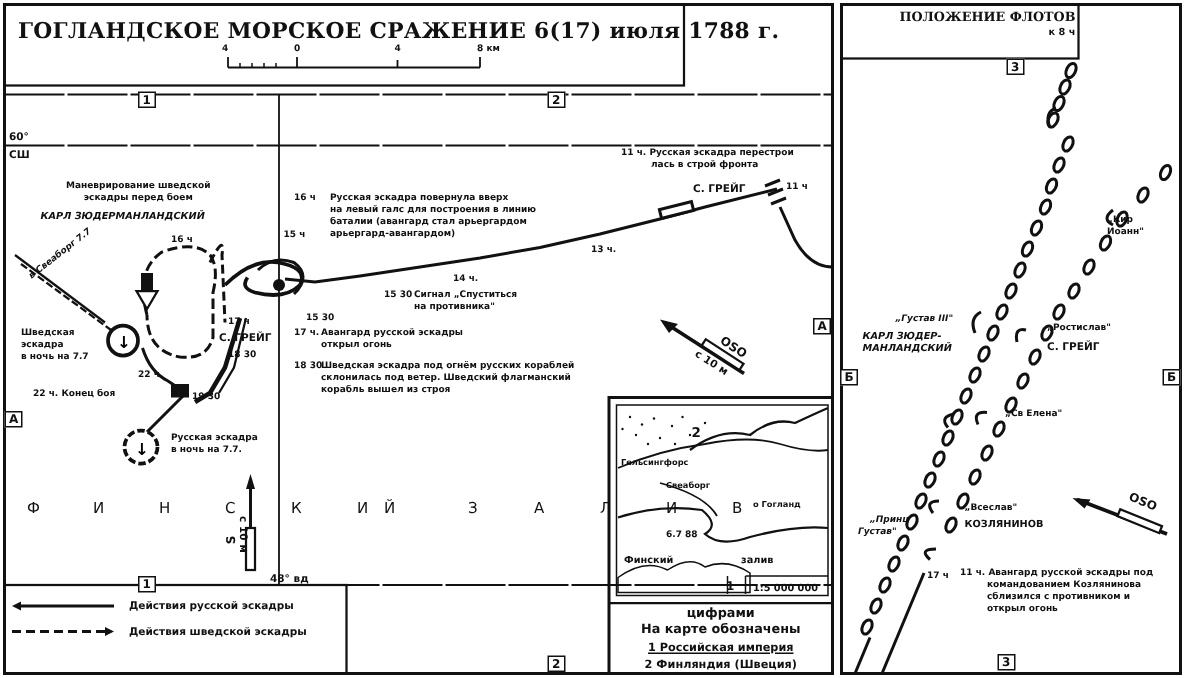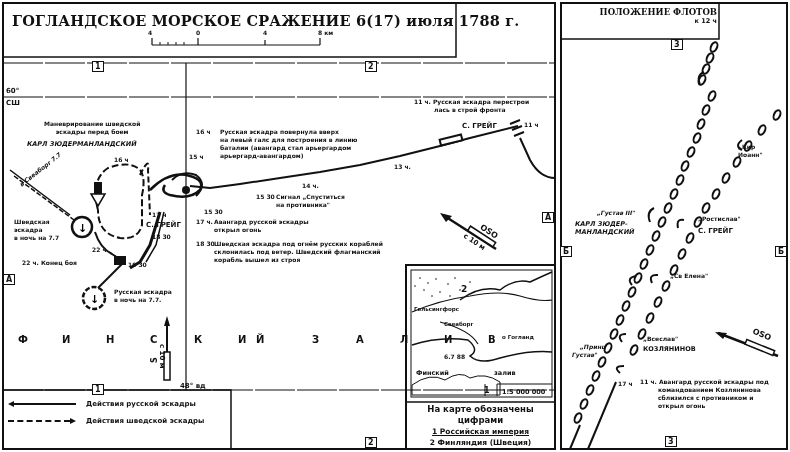--- a/index.html
+++ b/index.html
@@ -3,21 +3,21 @@
 <meta charset="utf-8">
 <style>
   html, body { margin:0; padding:0; background:#fff; }
   body { width:790px; height:452px; position:relative; overflow:hidden;
          font-family:"DejaVu Sans", sans-serif; color:#111; }
   .abs { position:absolute; }
   .title { font-family:"DejaVu Serif", serif; font-weight:bold; font-size:14.5px; letter-spacing:0.2px; white-space:nowrap;text-align:right; }
   .lbl { font-size:6px; font-weight:bold; line-height:8px; white-space:nowrap; }
   .lbl-i { font-size:6px; font-weight:bold; font-style:italic; line-height:8px; white-space:nowrap; }
   .sq { font-size:8px; font-weight:bold; border:1.5px solid #111; padding:0 2px; line-height:9px; background:#fff; }
-  .gulf { font-size:10px; font-weight:bold; letter-spacing:0; }
+  .gulf { font-size:10px; font-weight:normal; letter-spacing:0; }
   .gulf span { display:inline-block; width:44px; }
   svg { position:absolute; left:0; top:0; }
   .legend-row { display:flex; align-items:center; height:17px; }
   .legend-row .swatch { width:70px; height:8px; margin-right:8px; position:relative; }
   .inset-legend { text-align:center; font-size:8.5px; font-weight:bold; line-height:11px; }
 </style>
 </head>
 <body>
 
 <svg width="790" height="452">
@@ -294,30 +294,30 @@
   <div class="abs lbl" style="left:55px; top:20px; font-size:9px;">2</div>
   <div class="abs lbl" style="left:8px; top:40px; font-size:5.5px;">Гельсингфорс</div>
   <div class="abs lbl" style="left:38px; top:55px; font-size:5.5px;">Свеаборг</div>
   <div class="abs lbl" style="left:96px; top:68px; font-size:5.5px;">о Гогланд</div>
   <div class="abs lbl" style="left:38px; top:88px; font-size:6px;">6.7 88</div>
   <div class="abs lbl" style="left:10px; top:104px; font-size:6.5px;">Финский</div>
   <div class="abs lbl" style="left:88px; top:104px; font-size:6.5px;">залив</div>
   <div class="abs lbl" style="left:78px; top:122px; font-size:8px;">1</div>
   <div class="abs lbl" style="left:96px; top:123px; font-size:6.5px;">1:5 000 000</div>
   <div class="abs inset-legend" style="left:0; top:139px; width:149px;">
+    <div>цифрами</div>
     <div>На карте обозначены</div>
-    <div>цифрами</div>
     <div style="font-size:7.5px;text-decoration:underline;">1 Российская империя</div>
     <div style="font-size:7.5px;">2 Финляндия (Швеция)</div>
   </div>
 </div>
 
 <div class="abs" style="left:563px; top:7px; width:154px; text-align:right;">
   <div style="font-size:8.5px; font-weight:bold; font-family:'DejaVu Serif', serif;">ПОЛОЖЕНИЕ ФЛОТОВ</div>
-  <div style="font-size:6.5px; font-weight:bold;">к 12 ч</div>
+  <div style="font-size:6.5px; font-weight:bold;">к 8 ч</div>
 </div>
 <div class="abs lbl" style="left:738px; top:143px;">
   <div>„Кир</div>
   <div>Иоанн"</div>
 </div>
 <div class="abs lbl-i" style="left:597px; top:209px;">„Густав III"</div>
 <div class="abs lbl-i" style="left:575px; top:220px; font-size:6.5px;">
   <div>КАРЛ ЗЮДЕР-</div>
   <div>МАНЛАНДСКИЙ</div>
 </div>

